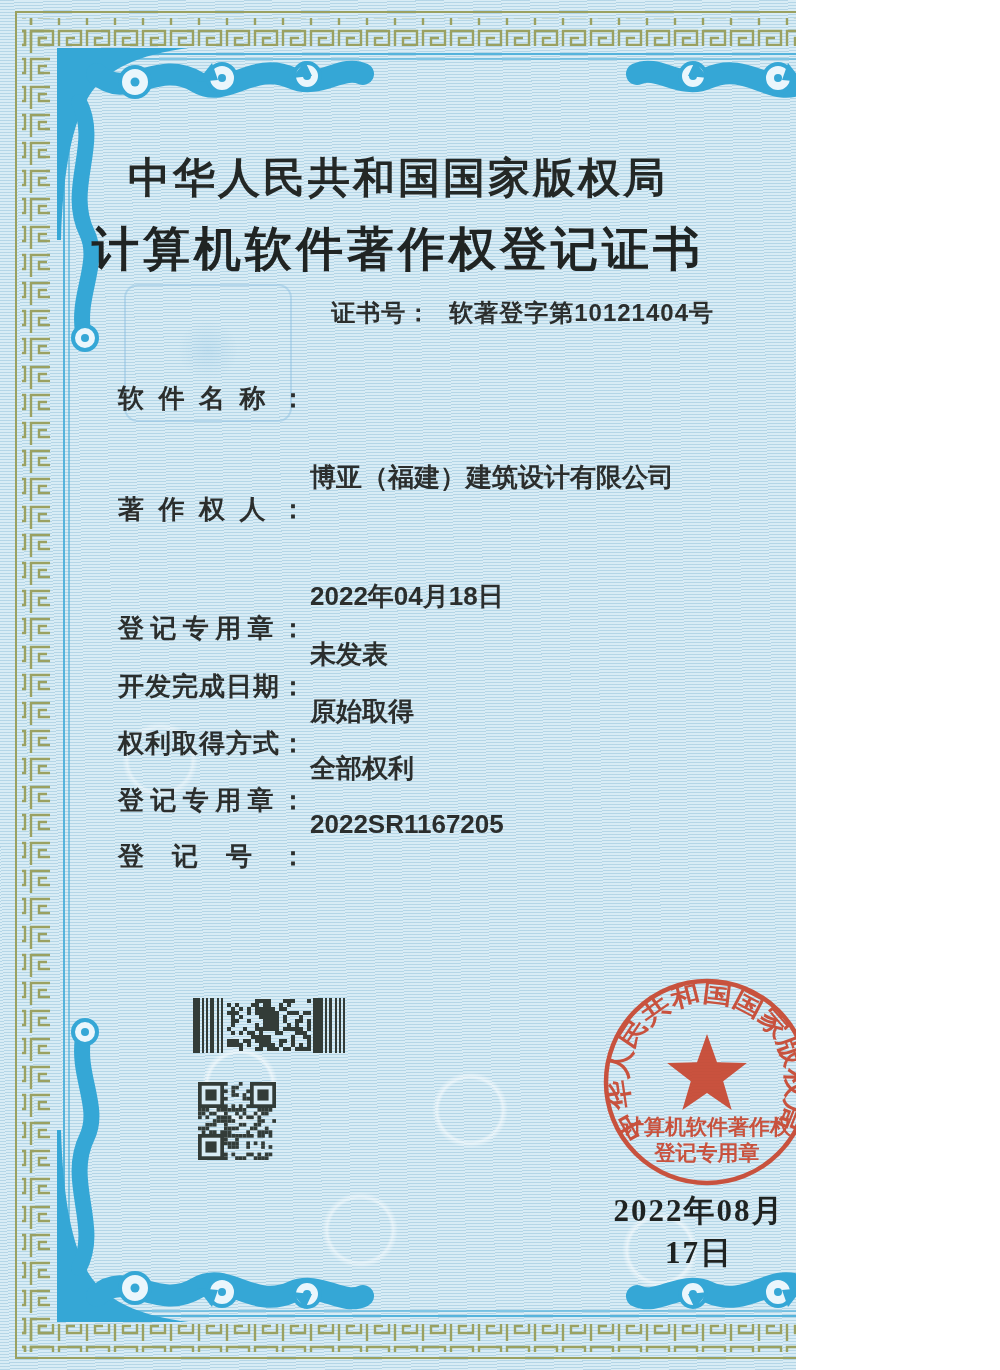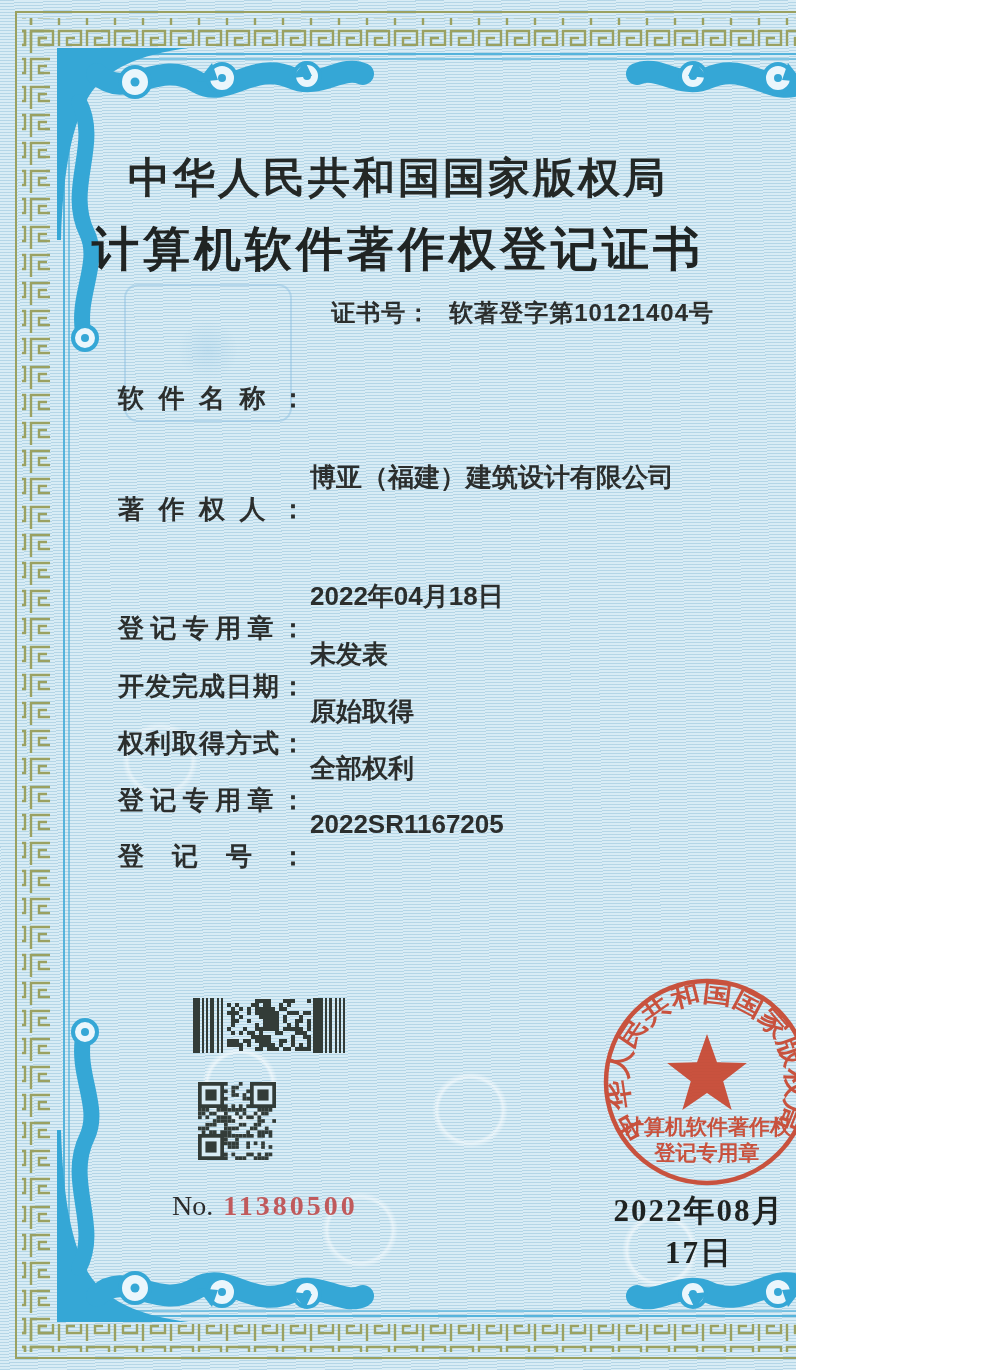--- a/index.html
+++ b/index.html
@@ -482,18 +482,15 @@
     <circle cx="112" cy="110" r="101" fill="none" stroke="#c8462f" stroke-width="4.5"></circle>
     <path id="ringPath" d="M50.7,161.4 A80,80 0 1 1 173.3,161.4" fill="none"></path>
     <text font-size="25" textLength="352" lengthAdjust="spacingAndGlyphs">
       <textPath href="#ringPath">中华人民共和国国家版权局</textPath>
     </text>
     <polygon fill="#c8462f" points="112,62 122,90.2 151.9,91 128.2,109.3 136.7,138 112,121 87.3,138 95.8,109.3 72.1,91 102,90.2"></polygon>
     <text x="112" y="162" text-anchor="middle" font-size="21">计算机软件著作权</text>
     <text x="112" y="188" text-anchor="middle" font-size="21">登记专用章</text>
   </svg>
 
-  <div class="serial">
-    <span>No.</span><span class="num">11380500</span>
-  </div>
 
   <div class="issue-date">2022年08月17日</div>
 </div>
 
 </body></html>

